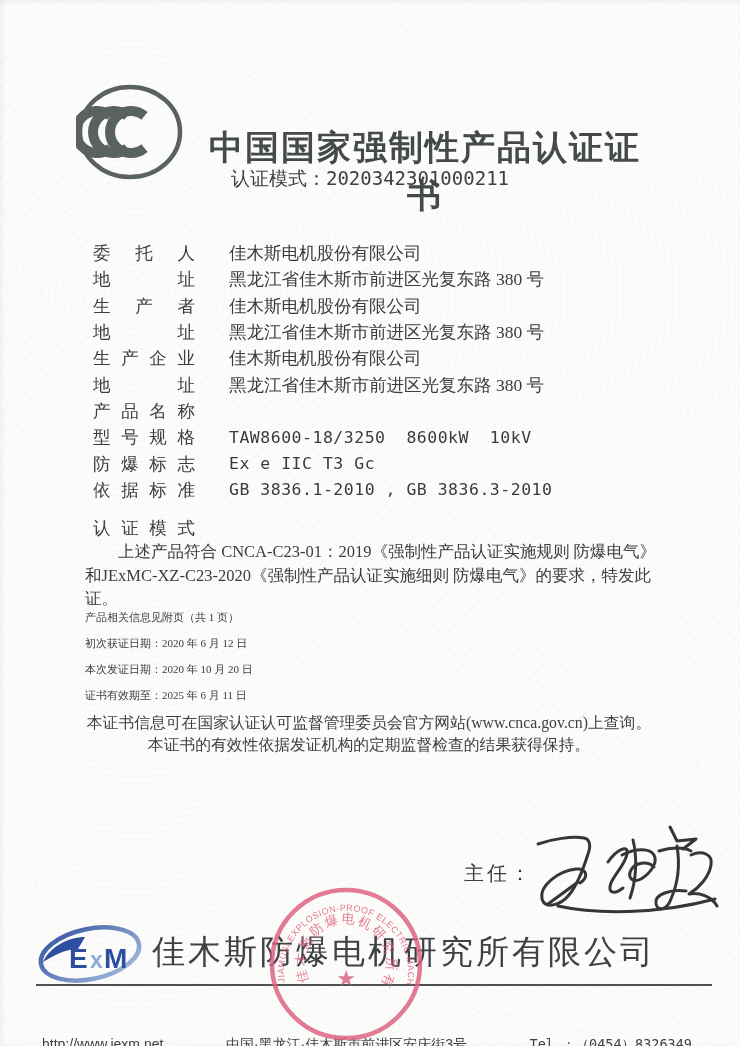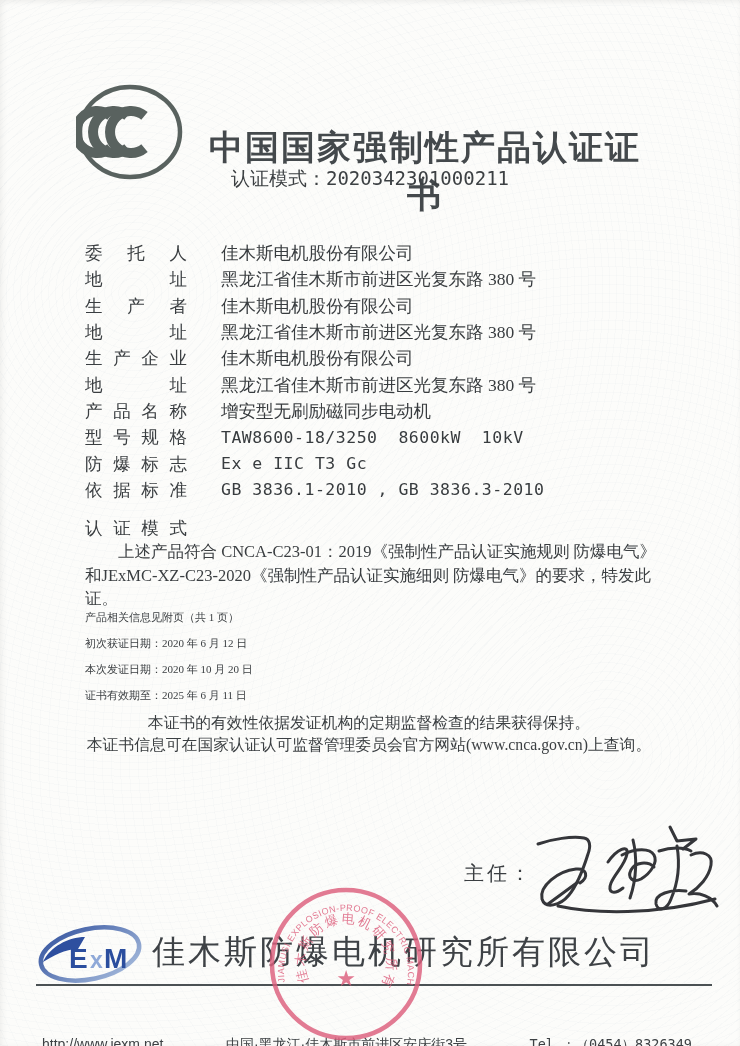--- a/index.html
+++ b/index.html
@@ -16,21 +16,21 @@
   .abs{position:absolute;}
   .ccc-logo{left:76px;top:82px;width:108px;height:104px;}
   .title{
     left:192px;top:100px;width:466px;text-align:center;
     font-family:"Liberation Sans","DejaVu Sans",sans-serif;
     font-size:34px;font-weight:600;letter-spacing:2px;color:#44494c;line-height:48px;
   }
   .cert-no{left:0;top:166px;width:740px;text-align:center;font-size:19px;color:#3c4043;}
   .mono{font-family:"DejaVu Sans Mono","Liberation Mono",monospace;}
   .fields{left:85px;top:240px;width:600px;font-size:17.5px;}
-  .field-row{display:flex;align-items:center;height:26.3px;}
+  .field-row{display:flex;align-items:center;height:26.3px;margin-left:8px;}
   .field-row.mode-row{margin-top:12px;align-items:center;}
   .field-label{
     display:inline-block;width:102px;flex:0 0 102px;
     text-align:justify;text-align-last:justify;color:#3a3e41;
   }
   .field-value{margin-left:34px;white-space:pre-wrap;color:#383c3f;}
   .field-value.mono{font-size:16.5px;letter-spacing:0.5px;}
   .statement{
     left:85px;top:540px;width:580px;font-size:16.5px;line-height:23.5px;
     text-indent:33px;color:#3a3e41;margin:0;
@@ -94,21 +94,20 @@
     <div class="field-row">
       <span class="field-label">生产企业</span>
       <span class="field-value">佳木斯电机股份有限公司</span>
     </div>
     <div class="field-row">
       <span class="field-label">地址</span>
       <span class="field-value">黑龙江省佳木斯市前进区光复东路 380 号</span>
     </div>
     <div class="field-row">
       <span class="field-label">产品名称</span>
-      <span class="field-value">增安型无刷励磁同步电动机</span>
     </div>
     <div class="field-row">
       <span class="field-label">型号规格</span>
       <span class="field-value mono">TAW8600-18/3250  8600kW  10kV</span>
     </div>
     <div class="field-row">
       <span class="field-label">防爆标志</span>
       <span class="field-value mono">Ex e IIC T3 Gc</span>
     </div>
     <div class="field-row">
@@ -123,22 +122,22 @@
   <p class="abs statement">上述产品符合 CNCA-C23-01：2019《强制性产品认证实施规则 防爆电气》和JExMC-XZ-C23-2020《强制性产品认证实施细则 防爆电气》的要求，特发此证。</p>
 
   <div class="abs info-block">
     <div class="info-line">产品相关信息见附页（共 1 页）</div>
     <div class="info-line"><span>初次获证日期：</span><span>2020 年 6 月 12 日</span></div>
     <div class="info-line"><span>本次发证日期：</span><span>2020 年 10 月 20 日</span></div>
     <div class="info-line"><span>证书有效期至：</span><span>2025 年 6 月 11 日</span></div>
   </div>
 
   <div class="abs notes">
+    <div>本证书信息可在国家认证认可监督管理委员会官方网站(www.cnca.gov.cn)上查询。</div>
     <div>本证书的有效性依据发证机构的定期监督检查的结果获得保持。</div>
-    <div>本证书信息可在国家认证认可监督管理委员会官方网站(www.cnca.gov.cn)上查询。</div>
   </div>
 
   <div class="abs sig-label">主任：</div>
   <svg class="abs sig-svg" viewBox="0 0 192 100">
     <g fill="none" stroke="#35363a" stroke-width="3" stroke-linecap="round" stroke-linejoin="round">
       <path d="M6,24 C20,19 40,16 52,18 C58,19 59,26 56,34 C51,50 46,64 37,75 C28,86 13,89 10,79 C7,66 26,51 44,49 C55,48 57,57 48,63"></path>
       <path d="M16,84 L46,62"></path>
       <path d="M76,42 C85,29 97,24 95,34 C93,45 83,53 79,63 C75,73 82,75 91,68"></path>
       <path d="M101,20 C105,36 105,58 98,78"></path>
       <path d="M90,35 C104,28 118,28 122,35 C126,42 119,53 109,59 C101,63 95,58 99,50 C103,42 116,41 122,47"></path>

